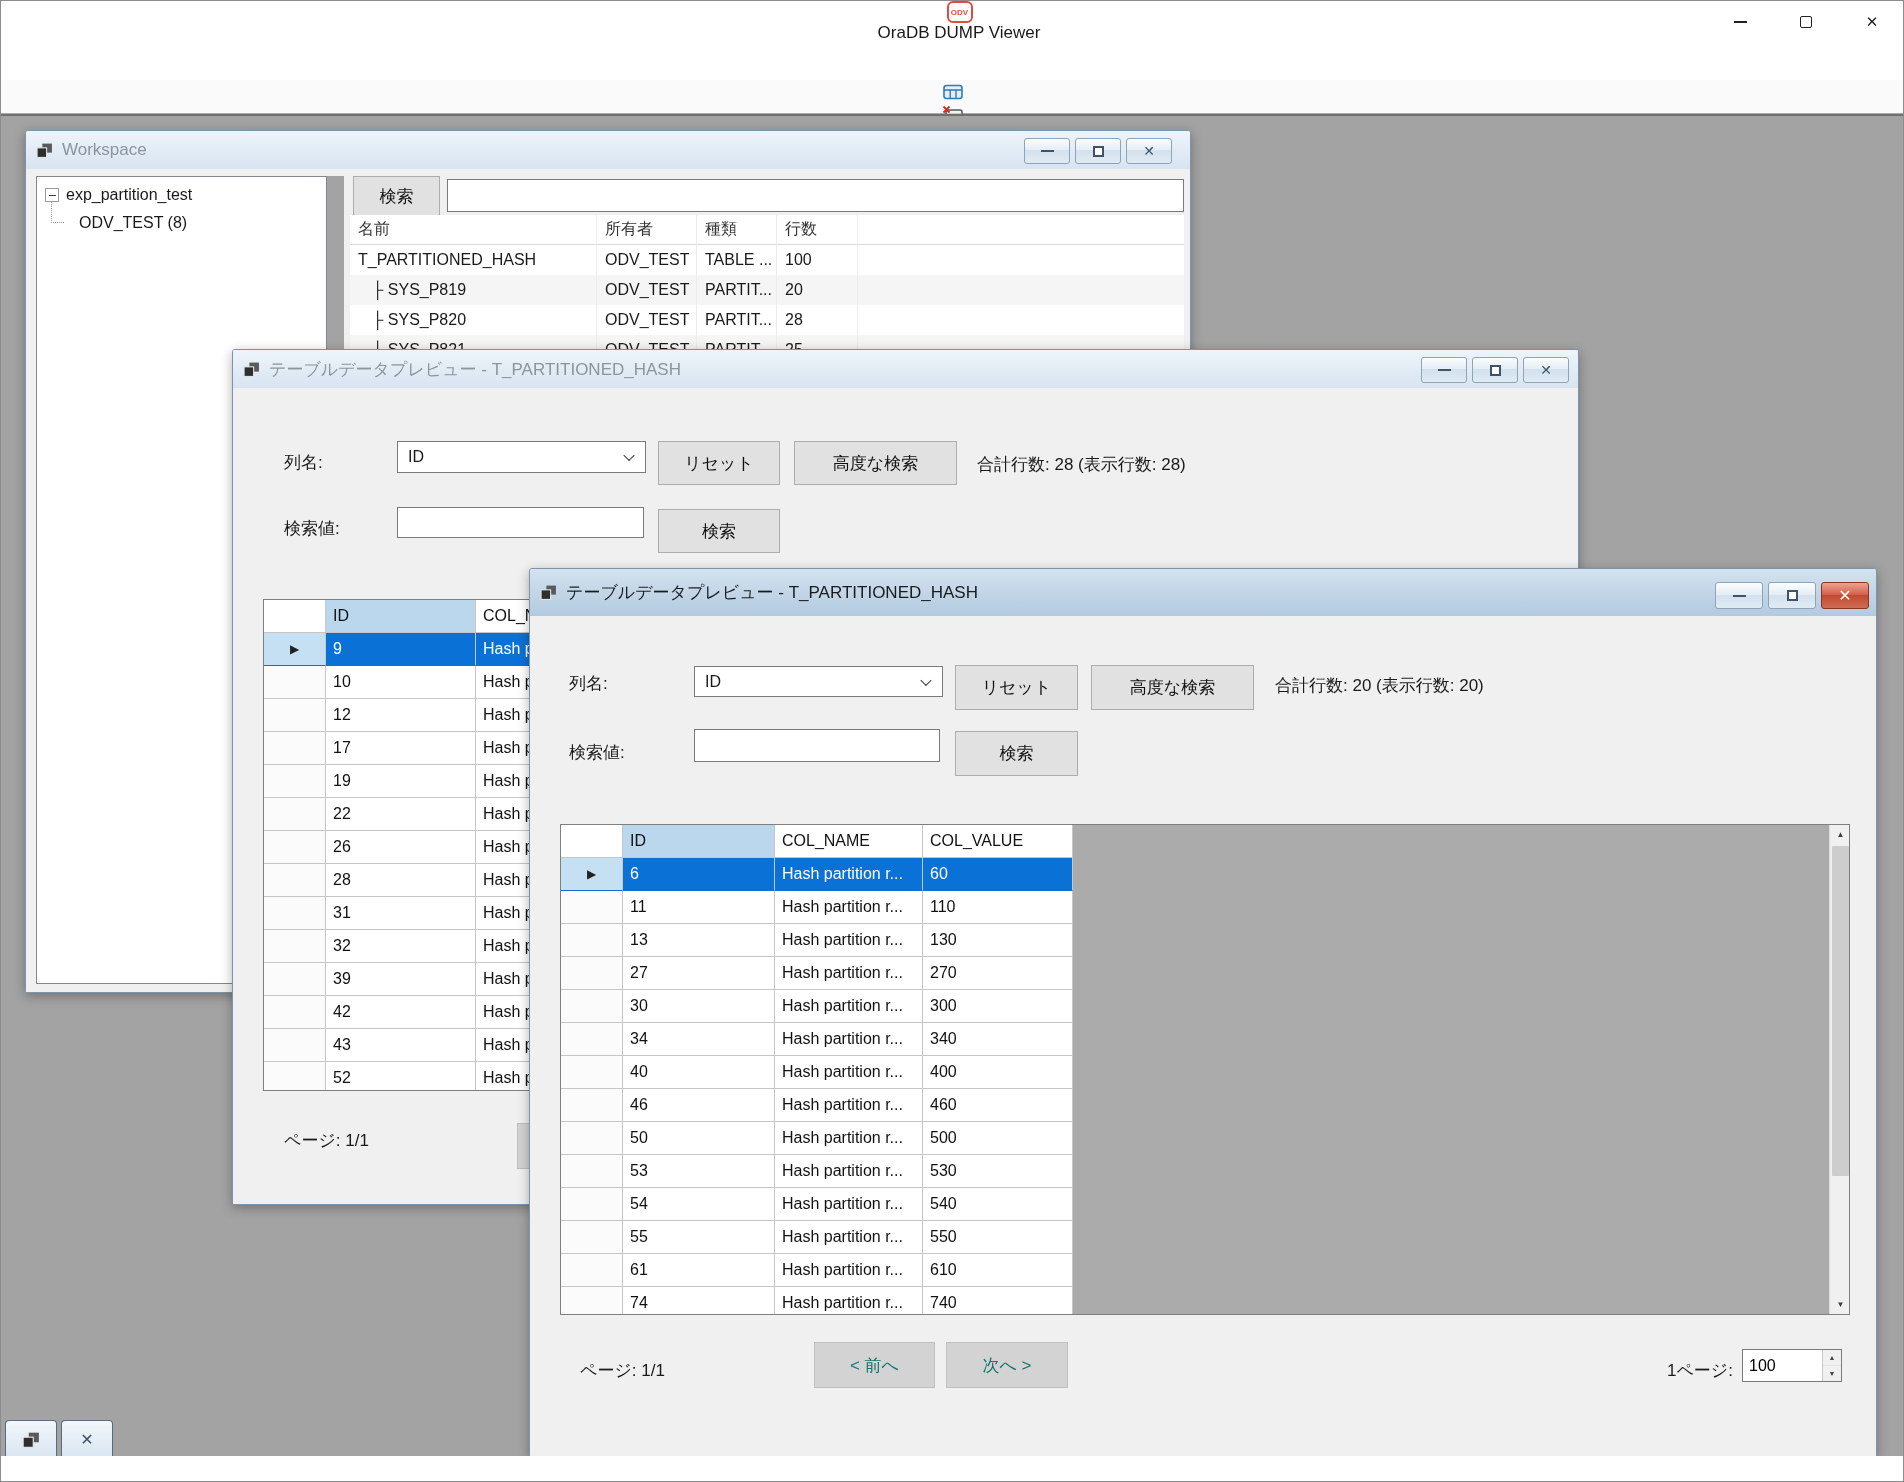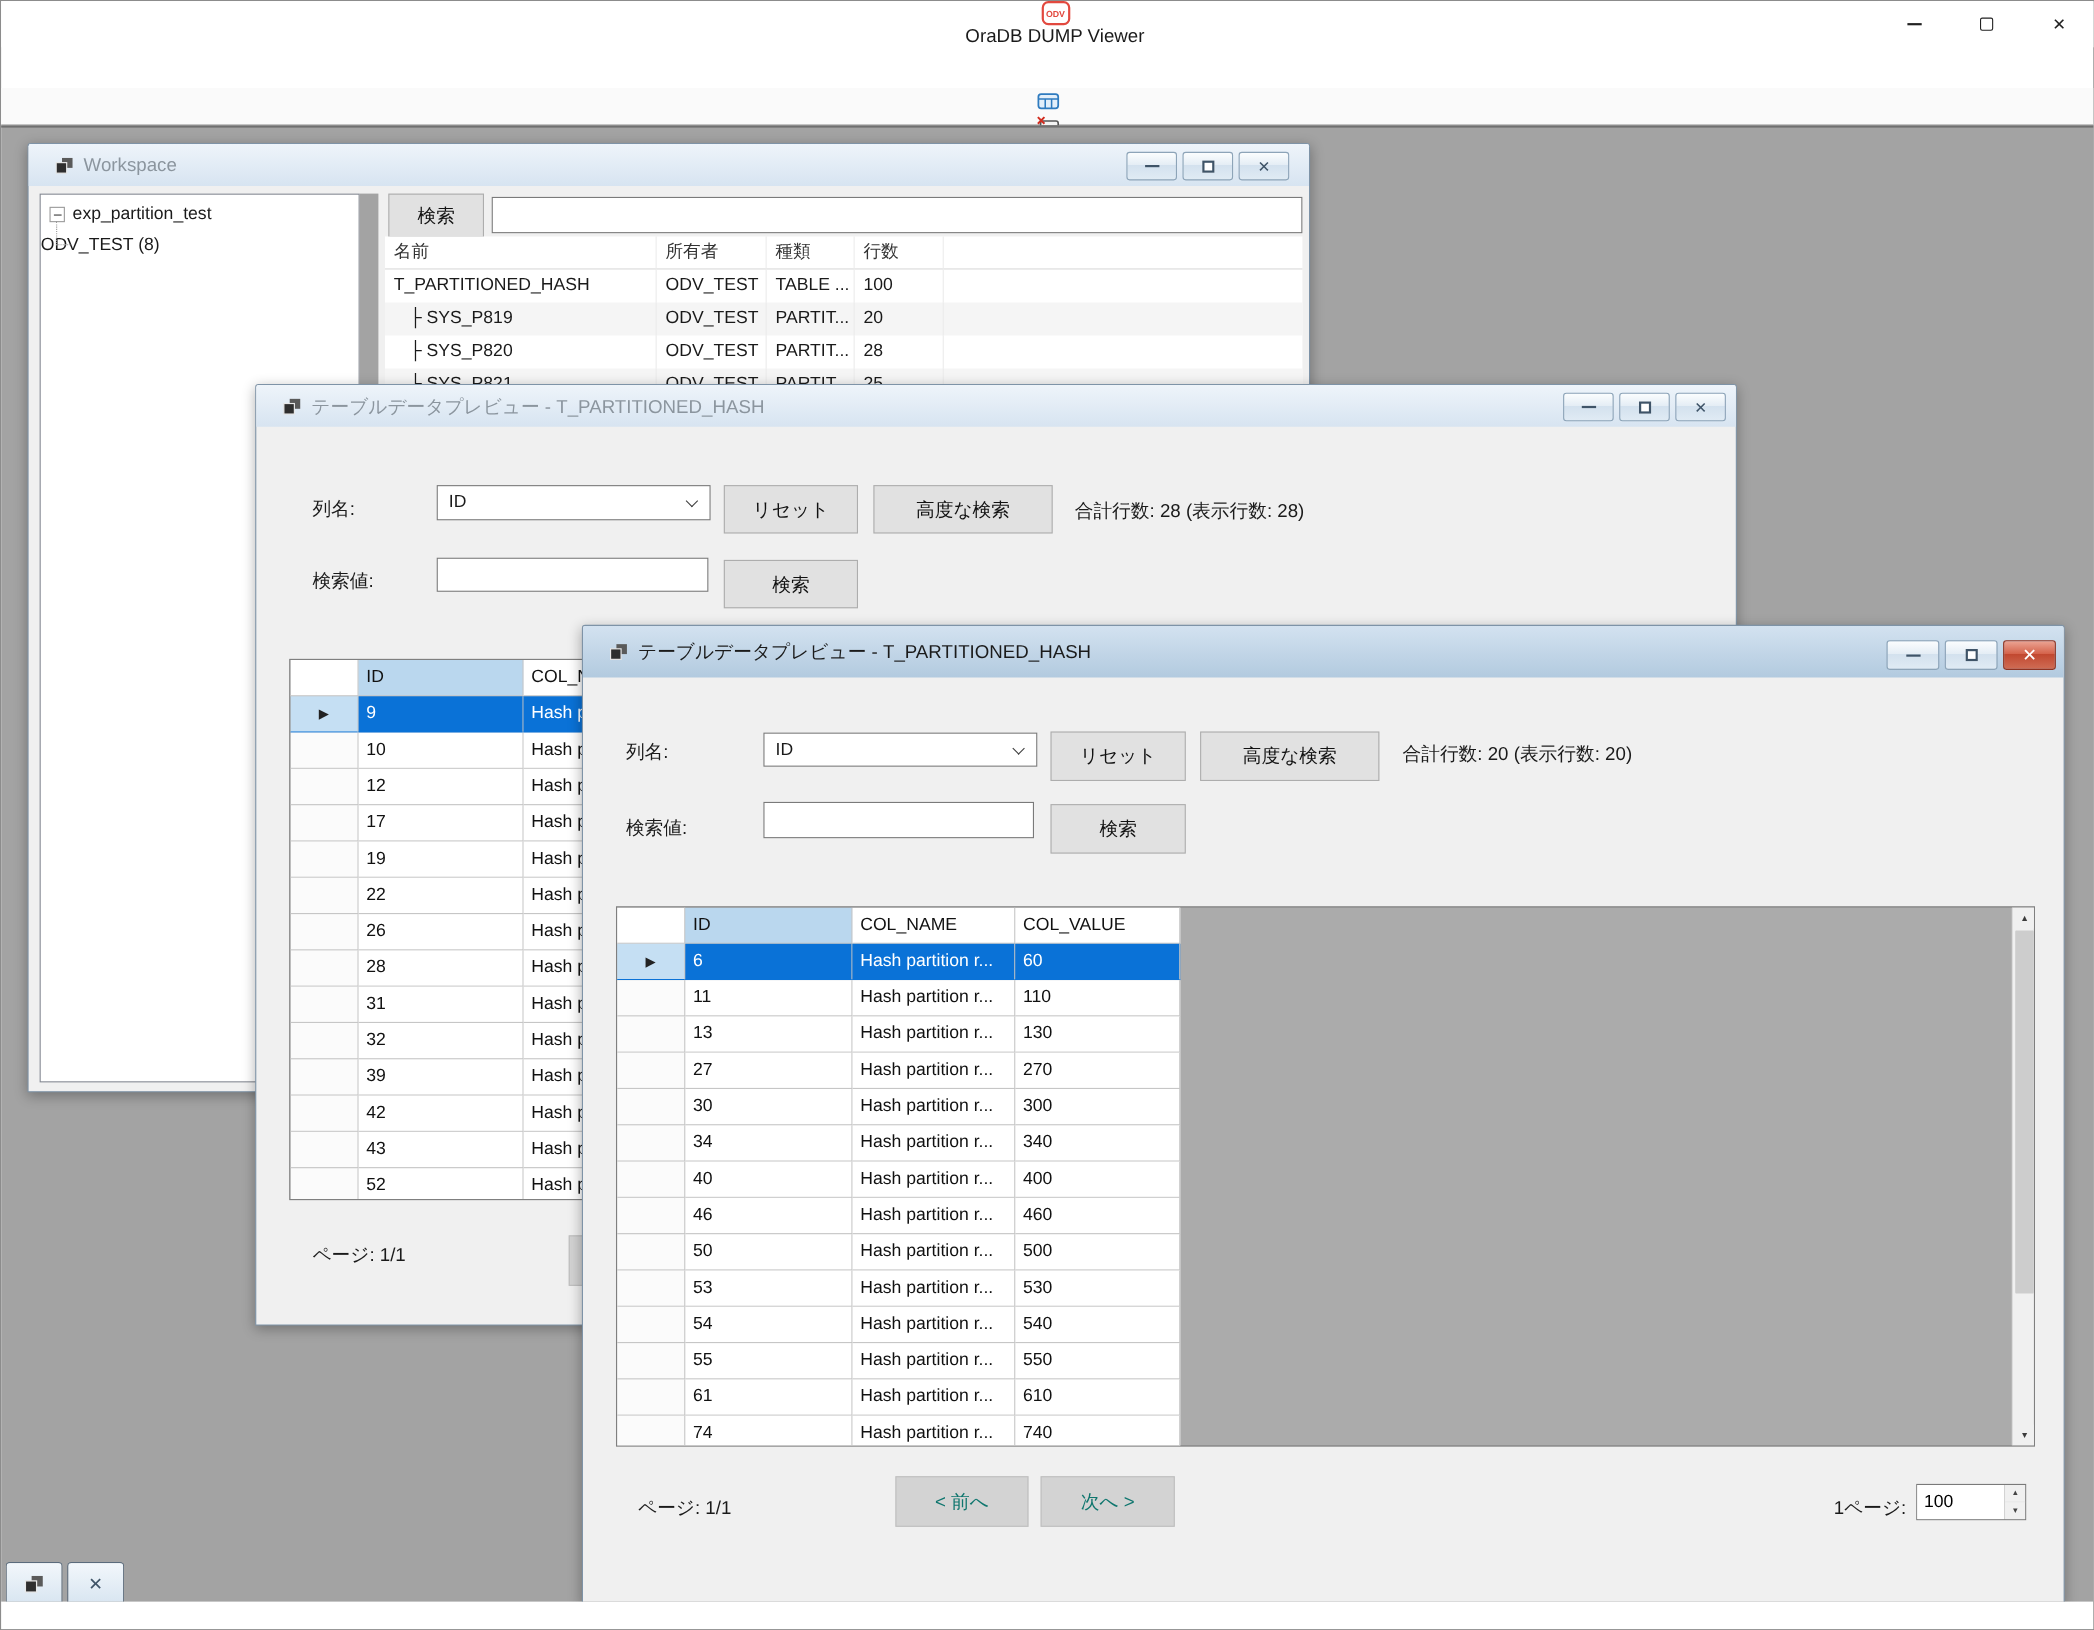--- a/index.html
+++ b/index.html
@@ -26,21 +26,21 @@
   .tbtn { width:30px; height:30px; display:flex; align-items:center; justify-content:center; }
   .tsep { width:1px; height:24px; background:#d0d0d0; margin:0 5px; }
 
   .mdi { left:0; top:113px; width:1904px; height:1342px; background:#a3a3a3; border-top:2px solid #6f6f6f; overflow:hidden; }
 
   .statusbar { left:0; top:1455px; width:1904px; height:27px; background:#f0f0f0; border-top:1px solid #d4d4d4; display:flex; align-items:center; padding-left:10px; font-size:16px; }
   .resizegrip { position:absolute; right:4px; bottom:4px; width:14px; height:14px; background-image:radial-gradient(#7f7f7f 1.2px, transparent 1.3px); background-size:5px 5px; background-position:bottom right; clip-path:polygon(100% 0,100% 100%,0 100%); }
 
   
   .win { position:absolute; background:#f0f0f0; border:1px solid #7e93a7; border-radius:3px 3px 0 0; box-shadow:0 3px 12px rgba(0,0,0,.30); }
-  .wtitle { position:relative; display:flex; align-items:center; padding:0 24px; gap:9px; border-radius:2px 2px 0 0; }
+  .wtitle { position:relative; display:flex; align-items:center; padding:0 10px; gap:9px; border-radius:2px 2px 0 0; }
   .wtitle.inactive { height:38px; background:linear-gradient(#eef4fa,#d7e4f1); color:#8b959e; }
   .wtitle.active { height:47px; background:linear-gradient(#d3e2f0,#b2cadf); color:#1b1b1b; }
   .wtitle .ttext { font-size:17px; white-space:nowrap; }
   .wbtns { position:absolute; display:flex; gap:5px; }
   .mdibtn { width:46px; height:26px; border:1px solid #8da4b8; border-radius:3px; background:linear-gradient(#fbfdfe,#e4edf5 46%,#d3e1ee 47%,#e0ebf4); display:flex; align-items:center; justify-content:center; color:#3f5468; }
   .mdibtn .bmin { width:13px; height:2px; background:#3f5468; }
   .mdibtn .bmax { width:11px; height:11px; border:2px solid #3f5468; background:#fff; }
   .mdibtn .bx { font-size:14px; font-weight:bold; }
   .mdibtn.redclose { background:linear-gradient(#eba393,#d4624a 46%,#c14830 47%,#cf6c54); border-color:#8e3322; color:#fff; }
   .mdibtn.redclose .bx { font-size:16px; }
@@ -201,21 +201,21 @@
 
       <div class="treepane" style="left:10px; top:45px; width:291px; height:808px;">
         <div class="treerow" style="margin-top:4px;">
           <div class="expbox">
               <div class="minus"></div>
             </div>
           <span>exp_partition_test</span>
         </div>
         <div class="treerow">
           <div class="tconn"></div>
-          <span style="">ODV_TEST (8)</span>
+          <span style="margin-left:42px;">ODV_TEST (8)</span>
         </div>
       </div>
 
       <div class="splitter" style="left:301px; top:45px; width:17px; height:808px;"></div>
 
       <button class="formbtn" style="left:327px; top:45px; width:87px; height:40px;">検索</button>
       <input class="tin" style="left: 421px; top: 48px; width: 737px; height: 33px;" readonly="" value="">
 
       <div class="wstable" style="left:324px; top:84px; width:834px; height:769px;">
         <div class="wsrow wshdr">

